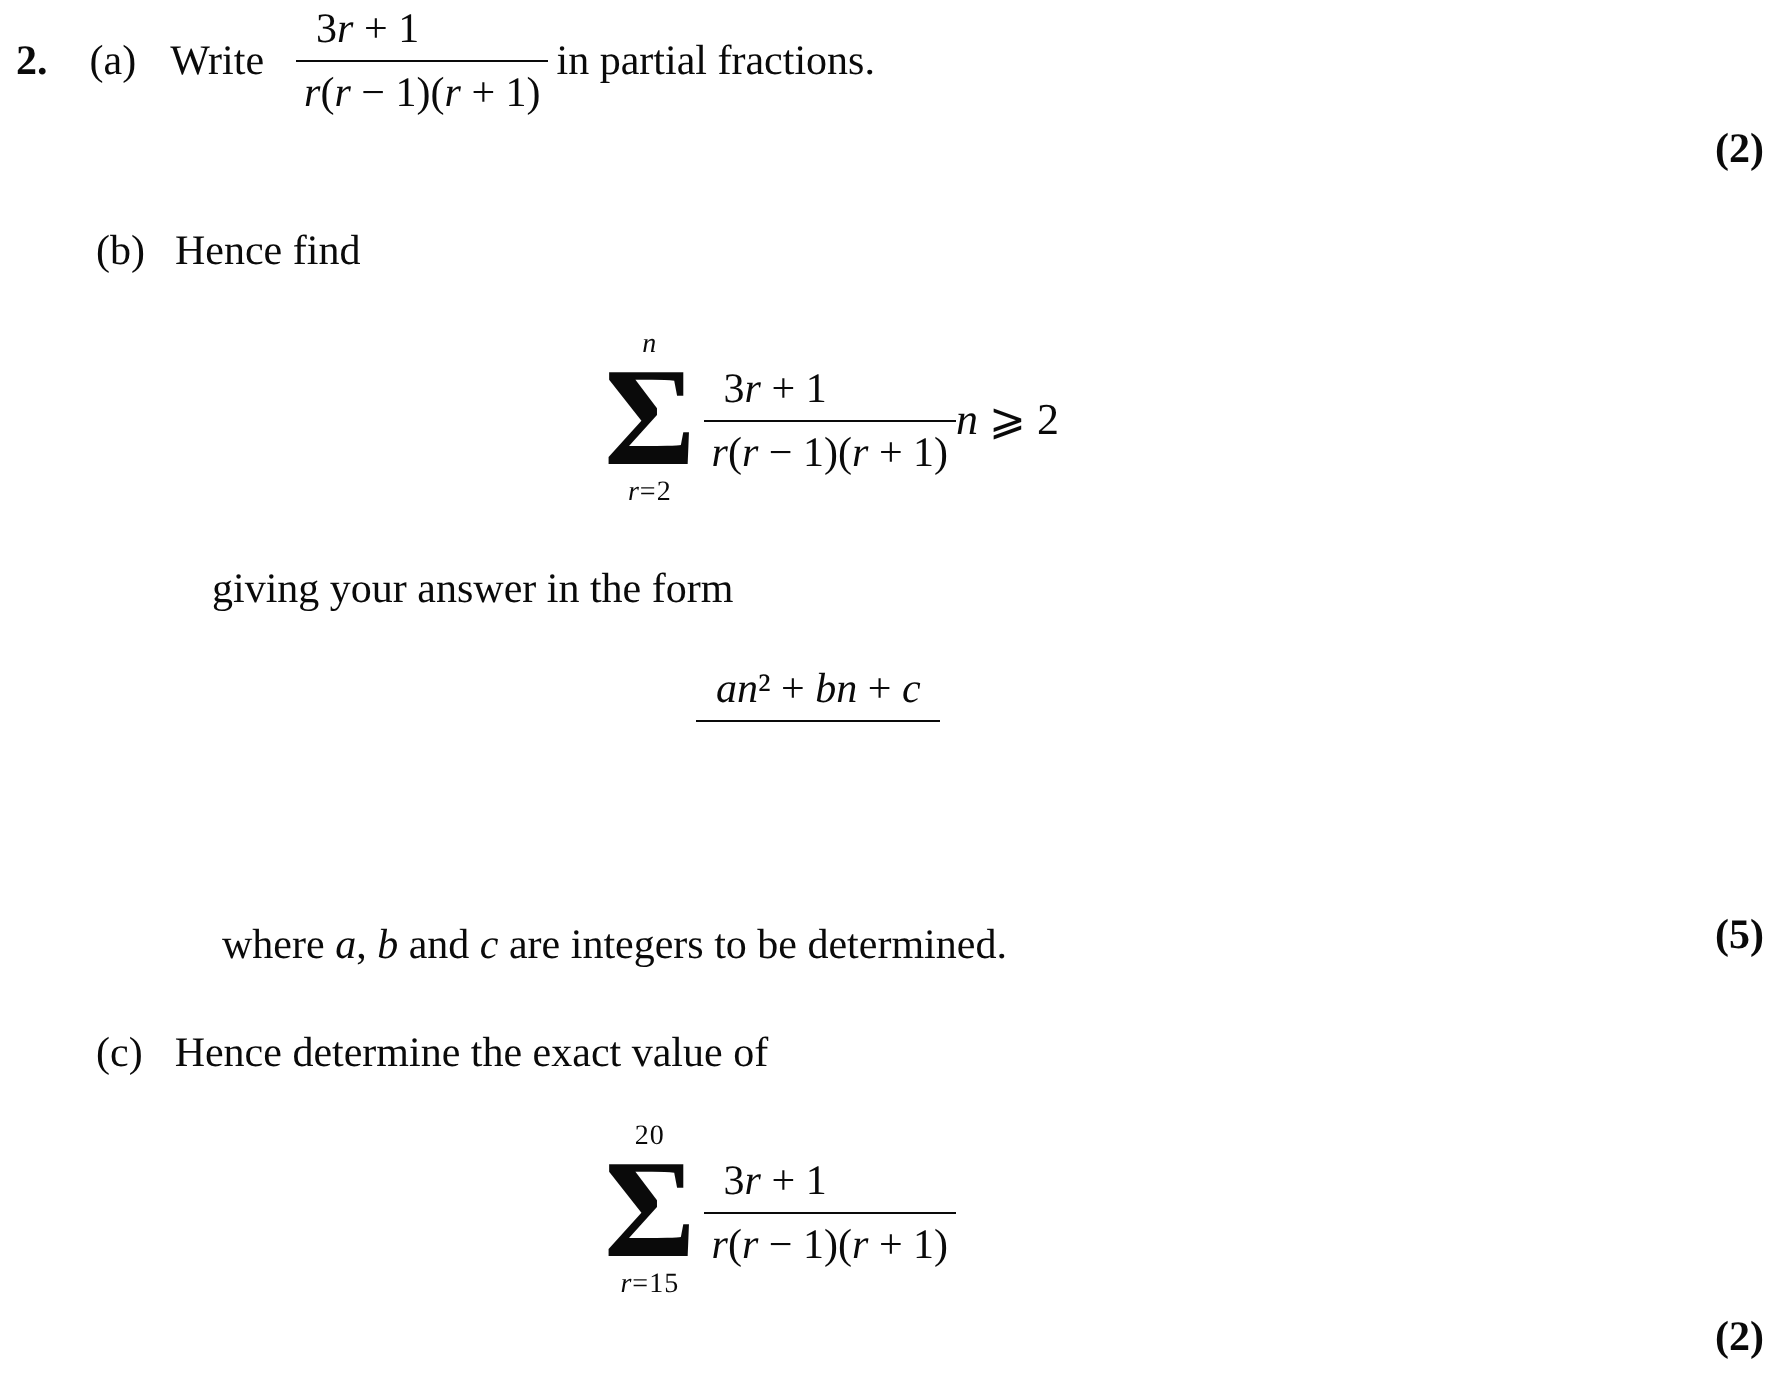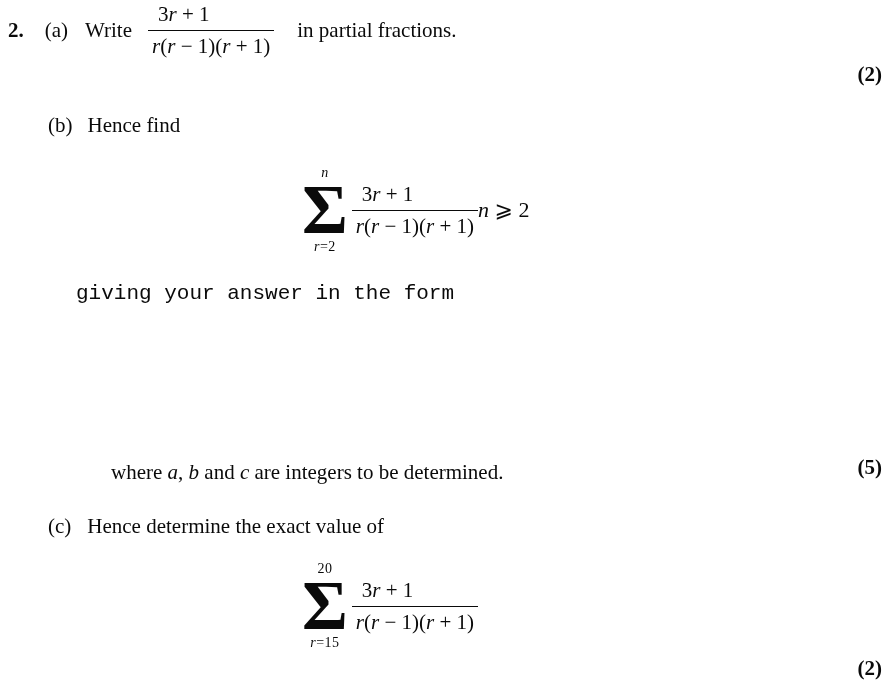--- a/index.html
+++ b/index.html
@@ -41,21 +41,21 @@
 <div class="page">
 
   <div class="abs mathrow" style="left:8px; top:2px;">
     <span class="t bold" style="margin-right:21px;">2.</span>
     <span class="t" style="margin-right:17px;">(a)</span>
     <span class="t" style="margin-right:16px;text-align:right;">Write</span>
     <span class="frac">
       <span class="num"><span>3</span><span class="mvar">r</span><span> </span><span>+</span><span> </span><span>1</span></span>
       <span class="den"><span class="mvar">r</span><span>(</span><span class="mvar">r</span><span> </span><span>−</span><span> </span><span>1</span><span>)</span><span>(</span><span class="mvar">r</span><span> </span><span>+</span><span> </span><span>1</span><span>)</span></span>
     </span>
-    <span class="t" style="margin-left:23px;">in partial fractions.</span>
+    <span class="t" style="margin-left:4px;">in partial fractions.</span>
   </div>
 
   <div class="abs marks" style="right:12px; top:62px;">(2)</div>
 
   <div class="abs mathrow" style="left:48px; top:113px;">
     <span class="t" style="margin-right:15px;">(b)</span>
     <span class="t">Hence find</span>
   </div>
 
   <div class="abs sumrow" style="left:302px; top:166px;">
@@ -64,24 +64,25 @@
       <span class="sigma">Σ</span>
       <span class="limit"><span class="mvar">r</span><span>=</span><span>2</span></span>
     </span>
     <span class="frac">
       <span class="num"><span>3</span><span class="mvar">r</span><span> </span><span>+</span><span> </span><span>1</span></span>
       <span class="den"><span class="mvar">r</span><span>(</span><span class="mvar">r</span><span> </span><span>−</span><span> </span><span>1</span><span>)</span><span>(</span><span class="mvar">r</span><span> </span><span>+</span><span> </span><span>1</span><span>)</span></span>
     </span>
     <span class="condition"><span class="mvar">n</span><span> </span><span>⩾</span><span> </span><span>2</span></span>
   </div>
 
-  <div class="abs t" style="left:76px; top:282px;font-family:Liberation Mono, monospace;">giving your answer in the form</div>
+  <div class="abs t" style="left:106px; top:282px;">giving your answer in the form</div>
 
   <div class="abs" style="left:348px; top:332px;">
     <span class="frac">
+      <span class="num"><span class="mvar">a</span><span class="mvar">n</span><span>²</span><span> </span><span>+</span><span> </span><span class="mvar">b</span><span class="mvar">n</span><span> </span><span>+</span><span> </span><span class="mvar">c</span></span>
     </span>
   </div>
 
   <div class="abs t" style="left:90px; top:435px;text-align:center;">
     <span class="seg">where </span><span class="seg mvar">a</span><span class="seg">, </span><span class="seg mvar">b</span><span class="seg"> and </span><span class="seg mvar">c</span><span class="seg"> are integers to be determined.</span>
   </div>
 
   <div class="abs marks" style="right:12px; top:455px;">(5)</div>
 
   <div class="abs mathrow" style="left:48px; top:514px;">

